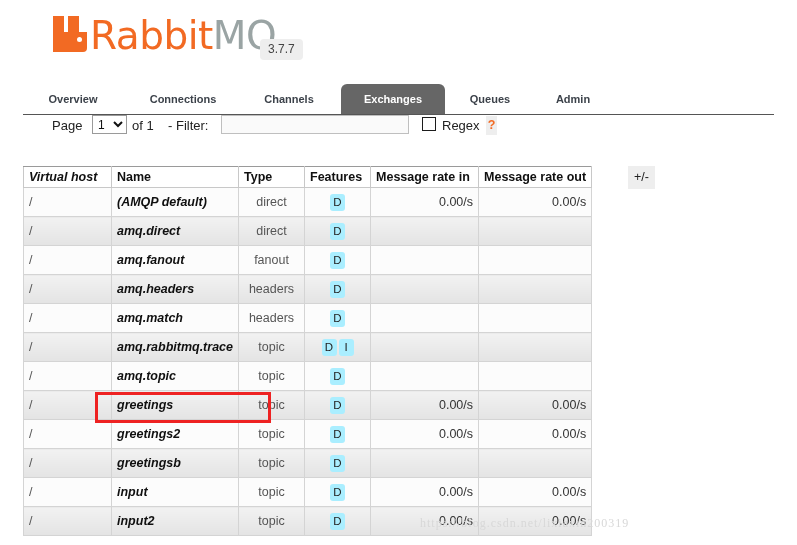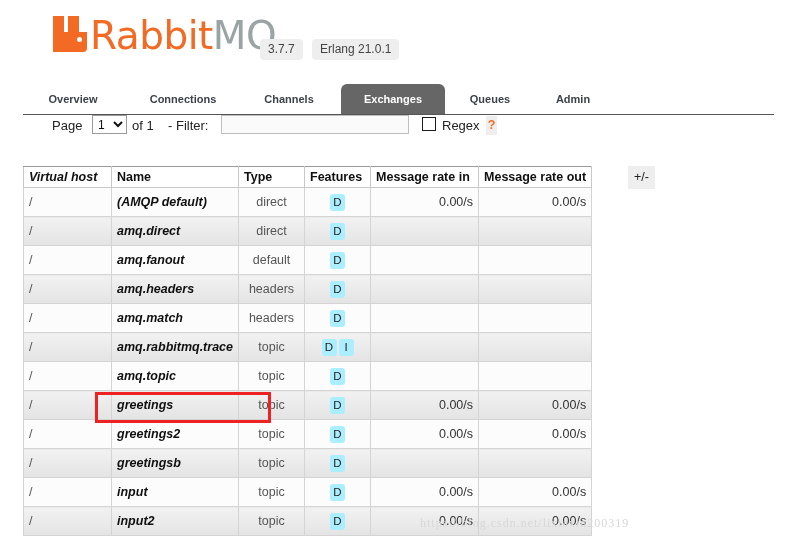--- a/index.html
+++ b/index.html
@@ -237,21 +237,20 @@
         <div class="ear-l"></div>
         <div class="ear-r"></div>
         <div class="head-body"></div>
         <div class="eye"></div>
       </div>
       <span id="logo-rabbit">Rabbit</span>
       <span id="logo-mq">MQ</span>
       <span id="logo-tm">™</span>
     </div>
     <div class="version-badge" id="ver-rmq">3.7.7</div>
-    <div class="version-badge" id="ver-erlang">Erlang 21.0.1</div>
   </div>
 
   <div id="nav">
       <div class="tab" style="left: 28px; width: 90px;">Overview</div>
       <div class="tab" style="left: 125px; width: 116px;">Connections</div>
       <div class="tab" style="left: 243px; width: 92px;">Channels</div>
       <div class="tab active" style="left: 341px; width: 104px;">Exchanges</div>
       <div class="tab" style="left: 450px; width: 80px;">Queues</div>
       <div class="tab" style="left: 538px; width: 70px;">Admin</div>
     </div>
@@ -293,21 +292,21 @@
             <td class="c-vhost">/</td>
             <td class="c-name">amq.direct</td>
             <td class="c-type">direct</td>
             <td class="c-feat"><span class="badge-feat">D</span></td>
             <td class="c-rate"></td>
             <td class="c-rate"></td>
           </tr>
           <tr class="row-odd">
             <td class="c-vhost">/</td>
             <td class="c-name">amq.fanout</td>
-            <td class="c-type">default</td>
+            <td class="c-type">fanout</td>
             <td class="c-feat"><span class="badge-feat">D</span></td>
             <td class="c-rate"></td>
             <td class="c-rate"></td>
           </tr>
           <tr class="row-even">
             <td class="c-vhost">/</td>
             <td class="c-name">amq.headers</td>
             <td class="c-type">headers</td>
             <td class="c-feat"><span class="badge-feat">D</span></td>
             <td class="c-rate"></td>

